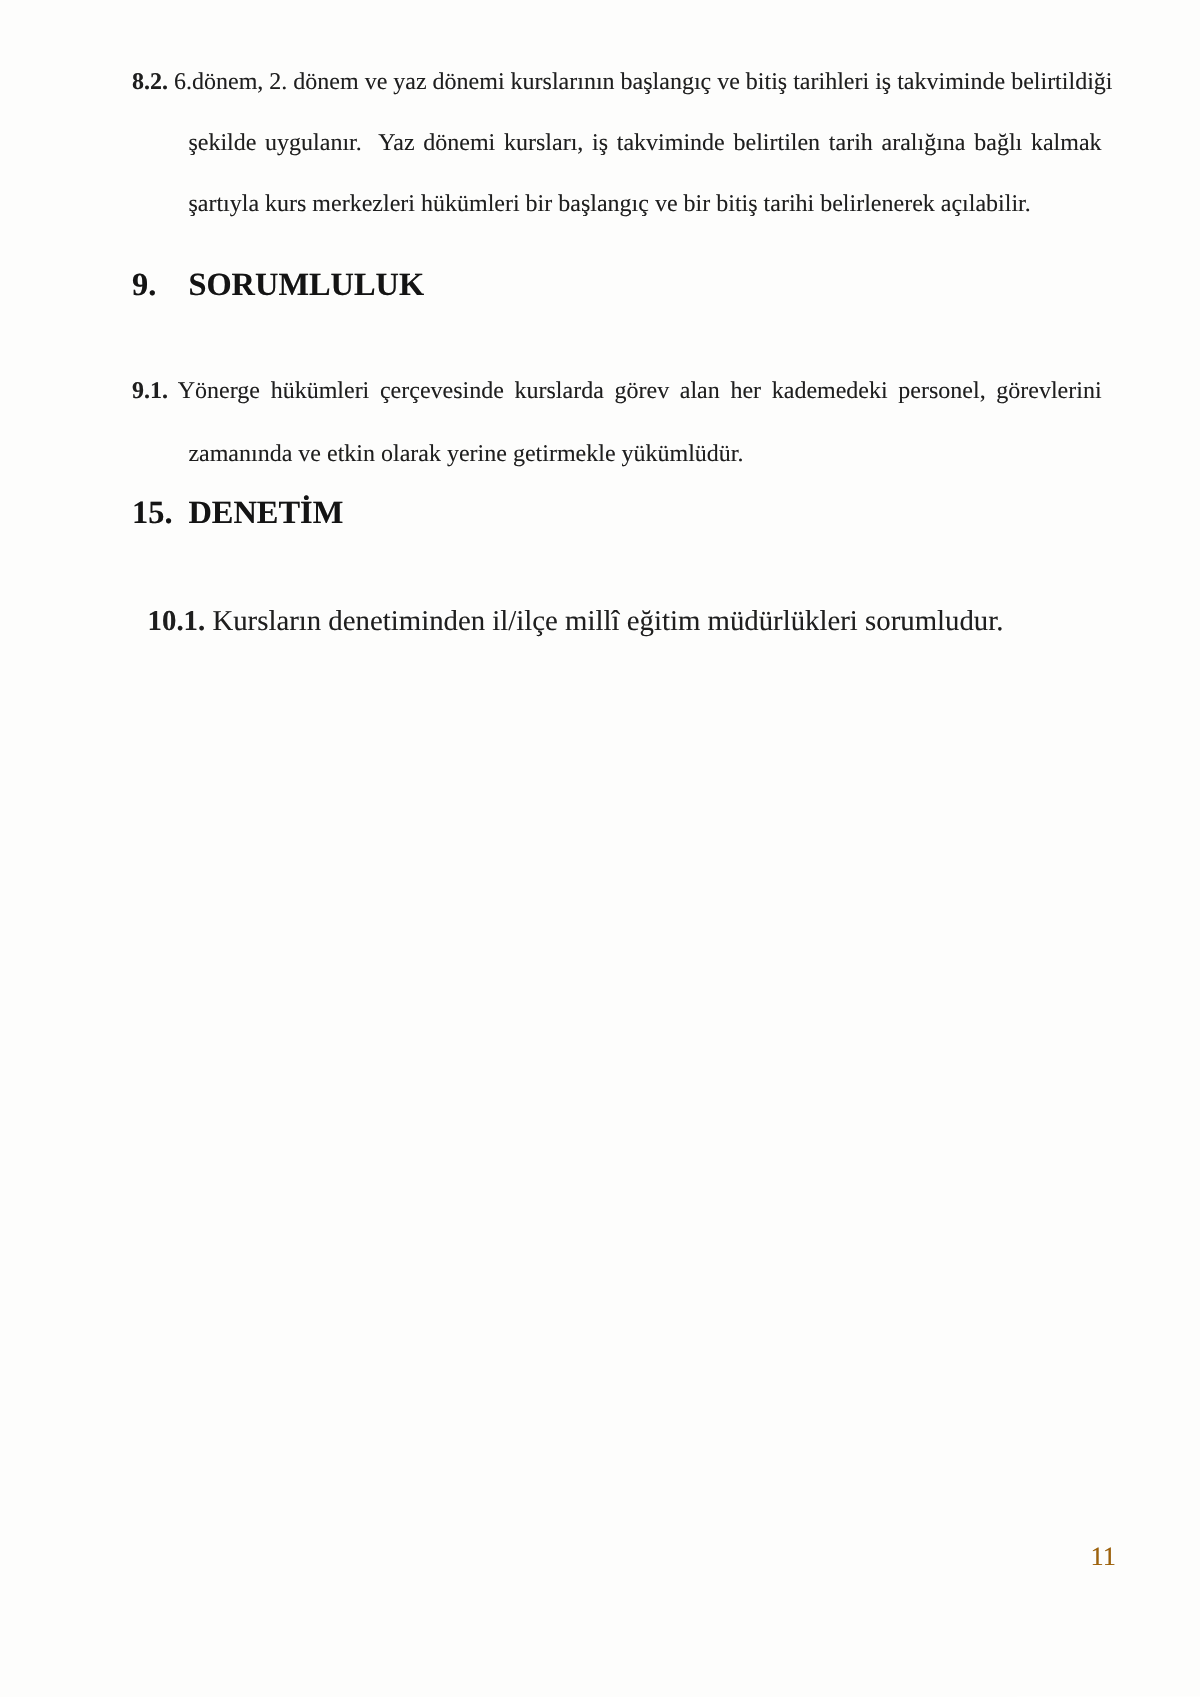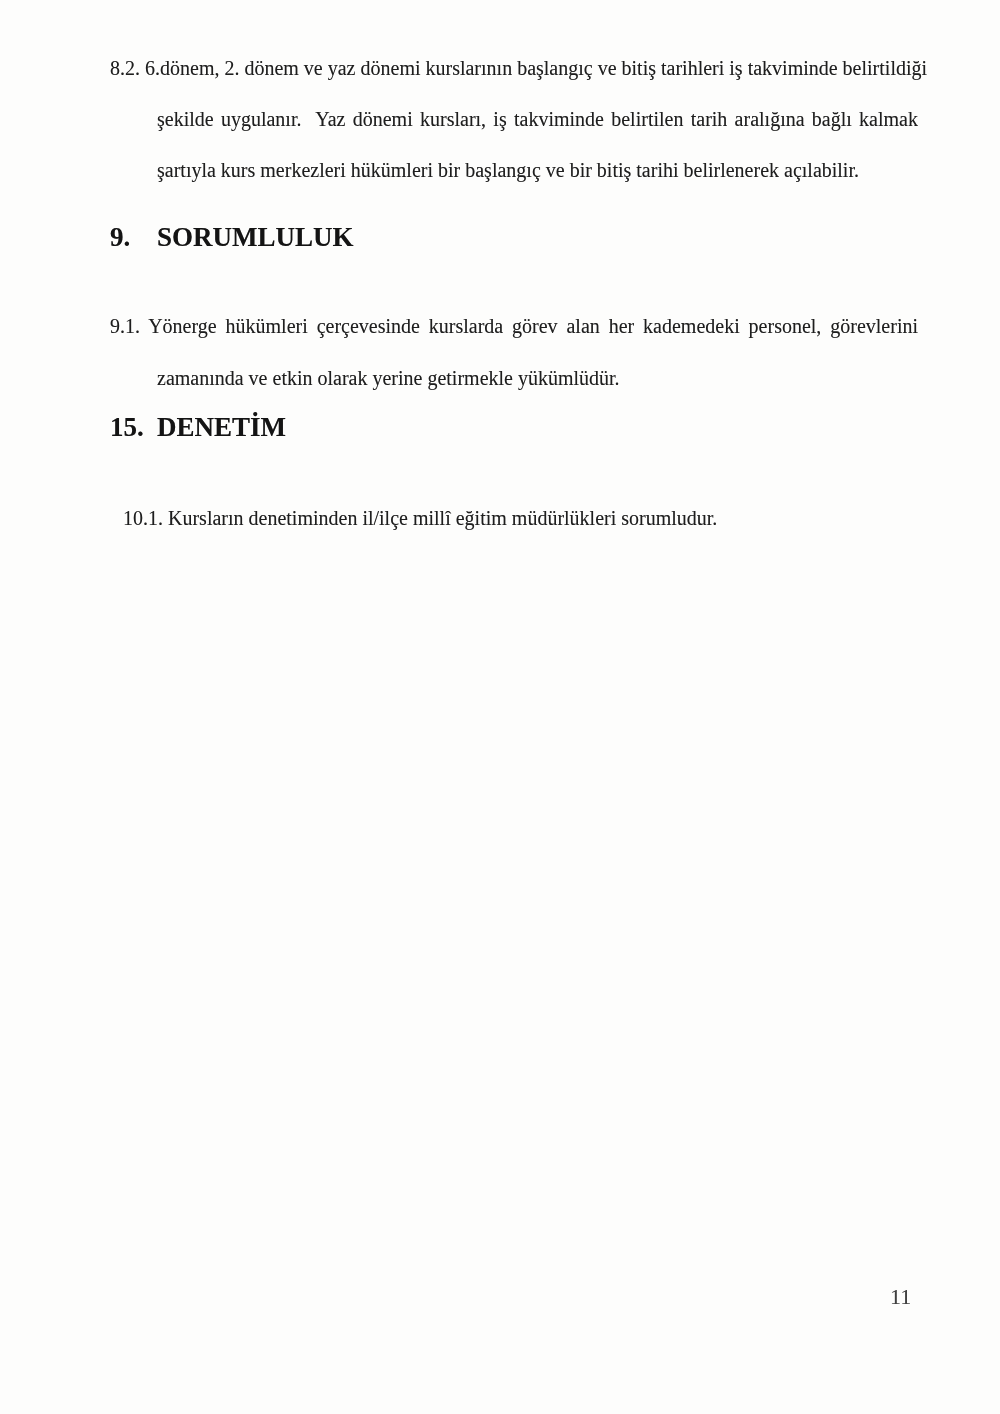--- a/index.html
+++ b/index.html
@@ -37,55 +37,55 @@
   }
   .pline.last {
     text-align: left;
     text-align-last: left;
   }
   .pline.indent {
     margin-left: 47px;
     margin-top: 12px;
   }
   .pnum {
-    font-weight: normal;
+    font-weight: bold;
   }
   
   .heading {
     position: absolute;
     left: 110px;
     font-size: 27px;
     font-weight: bold;
     line-height: 28px;
     white-space: nowrap;
     color: #141414;
     text-shadow: 0 0 0.5px rgba(20,20,20,0.4);
   }
   .hnum {
     display: inline-block;
     min-width: 47px;
   }
   
   .subitem {
     position: absolute;
     left: 123px;
-    font-size: 20px;
+    font-size: 24px;
     line-height: 39px;
     white-space: nowrap;
     text-shadow: 0 0 0.5px rgba(30,30,30,0.35);
   }
   
   .pageno {
     position: absolute;
     left: 890px;
     top: 1284px;
     width: 40px;
     font-size: 22px;
-    text-align: left;
-    color: #404040;
+    text-align: right;
+    color: #a16207;
     text-shadow: 0 0 0.5px rgba(30,30,30,0.35);
   }
 </style>
 </head>
 <body>
 
 <div class="page">
 
   <div class="para" style="top:49px">
     <div class="pline"><b class="pnum">8.2.</b> <span>6.dönem, 2. dönem ve yaz dönemi kurslarının başlangıç ve bitiş tarihleri iş takviminde belirtildiği</span></div>

